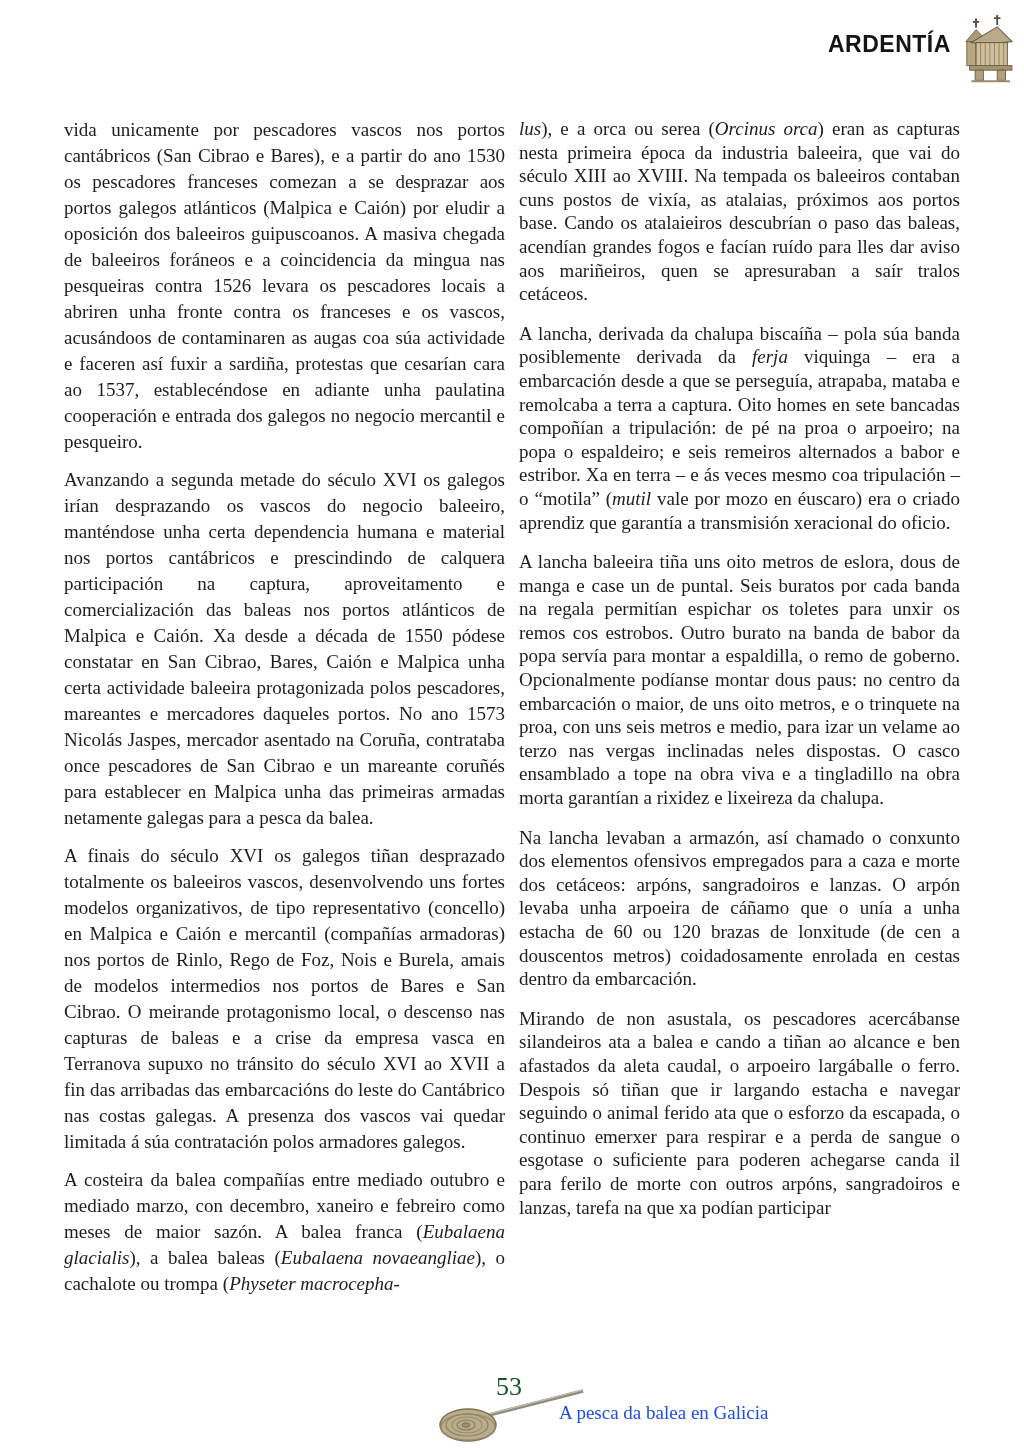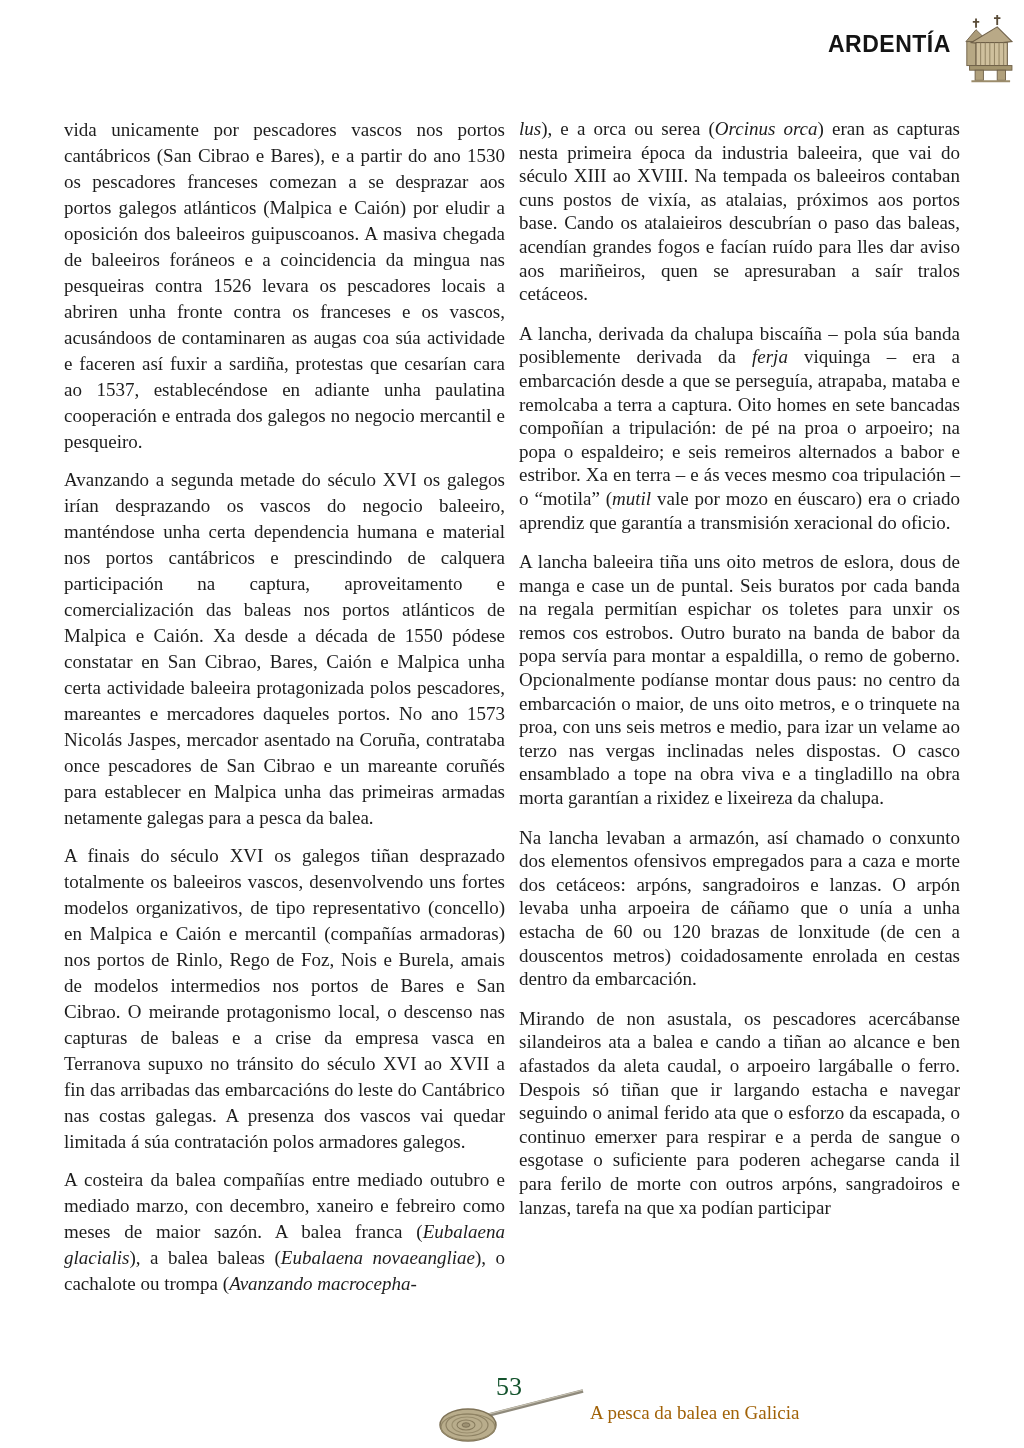--- a/index.html
+++ b/index.html
@@ -63,24 +63,24 @@
   .rope-icon { position: absolute; left: 437px; top: 15px; }
   .page-number {
     position: absolute;
     left: 496px;
     top: 4px;
     font-size: 26px;
     color: #14532d;
   }
   .footer-caption {
     position: absolute;
-    left: 590px;
+    left: 559px;
     top: 34px;
     font-size: 19px;
-    color: #a16207;
+    color: #1d4ed8;
   }
 </style>
 </head>
 <body>
 
 <div class="page">
 
   <header class="masthead">
     <span class="masthead-title">ARDENTÍA</span>
     <svg class="horreo-logo" width="56" height="70" viewBox="0 0 60 76">
@@ -101,21 +101,21 @@
       <rect x="16" y="61" width="9" height="11" fill="#b0a07c" stroke="#6f6048" stroke-width="1"></rect>
       <rect x="40" y="61" width="9" height="11" fill="#b0a07c" stroke="#6f6048" stroke-width="1"></rect>
       <path d="M12 73 h42" stroke="#9b8c6b" stroke-width="2" fill="none"></path>
     </svg>
   </header>
 
   <section class="col col-left">
     <p><span>vida unicamente por pescadores vascos nos portos cantábricos (San Cibrao e Bares), e a partir do ano 1530 os pescadores franceses comezan a se desprazar aos portos galegos atlánticos (Malpica e Caión) por eludir a oposición dos baleeiros guipuscoanos. A masiva chegada de baleeiros foráneos e a coincidencia da mingua nas pesqueiras contra 1526 levara os pescadores locais a abriren unha fronte contra os franceses e os vascos, acusándoos de contaminaren as augas coa súa actividade e faceren así fuxir a sardiña, protestas que cesarían cara ao 1537, establecéndose en adiante unha paulatina cooperación e entrada dos galegos no negocio mercantil e pesqueiro.</span></p>
     <p><span>Avanzando a segunda metade do século XVI os galegos irían desprazando os vascos do negocio baleeiro, manténdose unha certa dependencia humana e material nos portos cantábricos e prescindindo de calquera participación na captura, aproveitamento e comercialización das baleas nos portos atlánticos de Malpica e Caión. Xa desde a década de 1550 pódese constatar en San Cibrao, Bares, Caión e Malpica unha certa actividade baleeira protagonizada polos pescadores, mareantes e mercadores daqueles portos. No ano 1573 Nicolás Jaspes, mercador asentado na Coruña, contrataba once pescadores de San Cibrao e un mareante coruñés para establecer en Malpica unha das primeiras armadas netamente galegas para a pesca da balea.</span></p>
     <p><span>A finais do século XVI os galegos tiñan desprazado totalmente os baleeiros vascos, desenvolvendo uns fortes modelos organizativos, de tipo representativo (concello) en Malpica e Caión e mercantil (compañías armadoras) nos portos de Rinlo, Rego de Foz, Nois e Burela, amais de modelos intermedios nos portos de Bares e San Cibrao. O meirande protagonismo local, o descenso nas capturas de baleas e a crise da empresa vasca en Terranova supuxo no tránsito do século XVI ao XVII a fin das arribadas das embarcacións do leste do Cantábrico nas costas galegas. A presenza dos vascos vai quedar limitada á súa contratación polos armadores galegos.</span></p>
-    <p><span>A costeira da balea compañías entre mediado outubro e mediado marzo, con decembro, xaneiro e febreiro como meses de maior sazón. A balea franca (</span><i>Eubalaena glacialis</i><span>), a balea baleas (</span><i>Eubalaena novaeangliae</i><span>), o cachalote ou trompa (</span><i>Avanzando macrocepha-</i></p>
+    <p><span>A costeira da balea compañías entre mediado outubro e mediado marzo, con decembro, xaneiro e febreiro como meses de maior sazón. A balea franca (</span><i>Eubalaena glacialis</i><span>), a balea baleas (</span><i>Eubalaena novaeangliae</i><span>), o cachalote ou trompa (</span><i>Physeter macrocepha-</i></p>
   </section>
 
   <section class="col col-right">
     <p><i>lus</i><span>), e a orca ou serea (</span><i>Orcinus orca</i><span>) eran as capturas nesta primeira época da industria baleeira, que vai do século XIII ao XVIII. Na tempada os baleeiros contaban cuns postos de vixía, as atalaias, próximos aos portos base. Cando os atalaieiros descubrían o paso das baleas, acendían grandes fogos e facían ruído para lles dar aviso aos mariñeiros, quen se apresuraban a saír tralos cetáceos.</span></p>
     <p><span>A lancha, derivada da chalupa biscaíña – pola súa banda posiblemente derivada da </span><i>ferja</i><span> viquinga – era a embarcación desde a que se perseguía, atrapaba, mataba e remolcaba a terra a captura. Oito homes en sete bancadas compoñían a tripulación: de pé na proa o arpoeiro; na popa o espaldeiro; e seis remeiros alternados a babor e estribor. Xa en terra – e ás veces mesmo coa tripulación – o “motila” (</span><i>mutil</i><span> vale por mozo en éuscaro) era o criado aprendiz que garantía a transmisión xeracional do oficio.</span></p>
     <p><span>A lancha baleeira tiña uns oito metros de eslora, dous de manga e case un de puntal. Seis buratos por cada banda na regala permitían espichar os toletes para unxir os remos cos estrobos. Outro burato na banda de babor da popa servía para montar a espaldilla, o remo de goberno. Opcionalmente podíanse montar dous paus: no centro da embarcación o maior, de uns oito metros, e o trinquete na proa, con uns seis metros e medio, para izar un velame ao terzo nas vergas inclinadas neles dispostas. O casco ensamblado a tope na obra viva e a tingladillo na obra morta garantían a rixidez e lixeireza da chalupa.</span></p>
     <p><span>Na lancha levaban a armazón, así chamado o conxunto dos elementos ofensivos empregados para a caza e morte dos cetáceos: arpóns, sangradoiros e lanzas. O arpón levaba unha arpoeira de cáñamo que o unía a unha estacha de 60 ou 120 brazas de lonxitude (de cen a douscentos metros) coidadosamente enrolada en cestas dentro da embarcación.</span></p>
     <p><span>Mirando de non asustala, os pescadores acercábanse silandeiros ata a balea e cando a tiñan ao alcance e ben afastados da aleta caudal, o arpoeiro largáballe o ferro. Despois só tiñan que ir largando estacha e navegar seguindo o animal ferido ata que o esforzo da escapada, o continuo emerxer para respirar e a perda de sangue o esgotase o suficiente para poderen achegarse canda il para ferilo de morte con outros arpóns, sangradoiros e lanzas, tarefa na que xa podían participar</span></p>
   </section>
 

